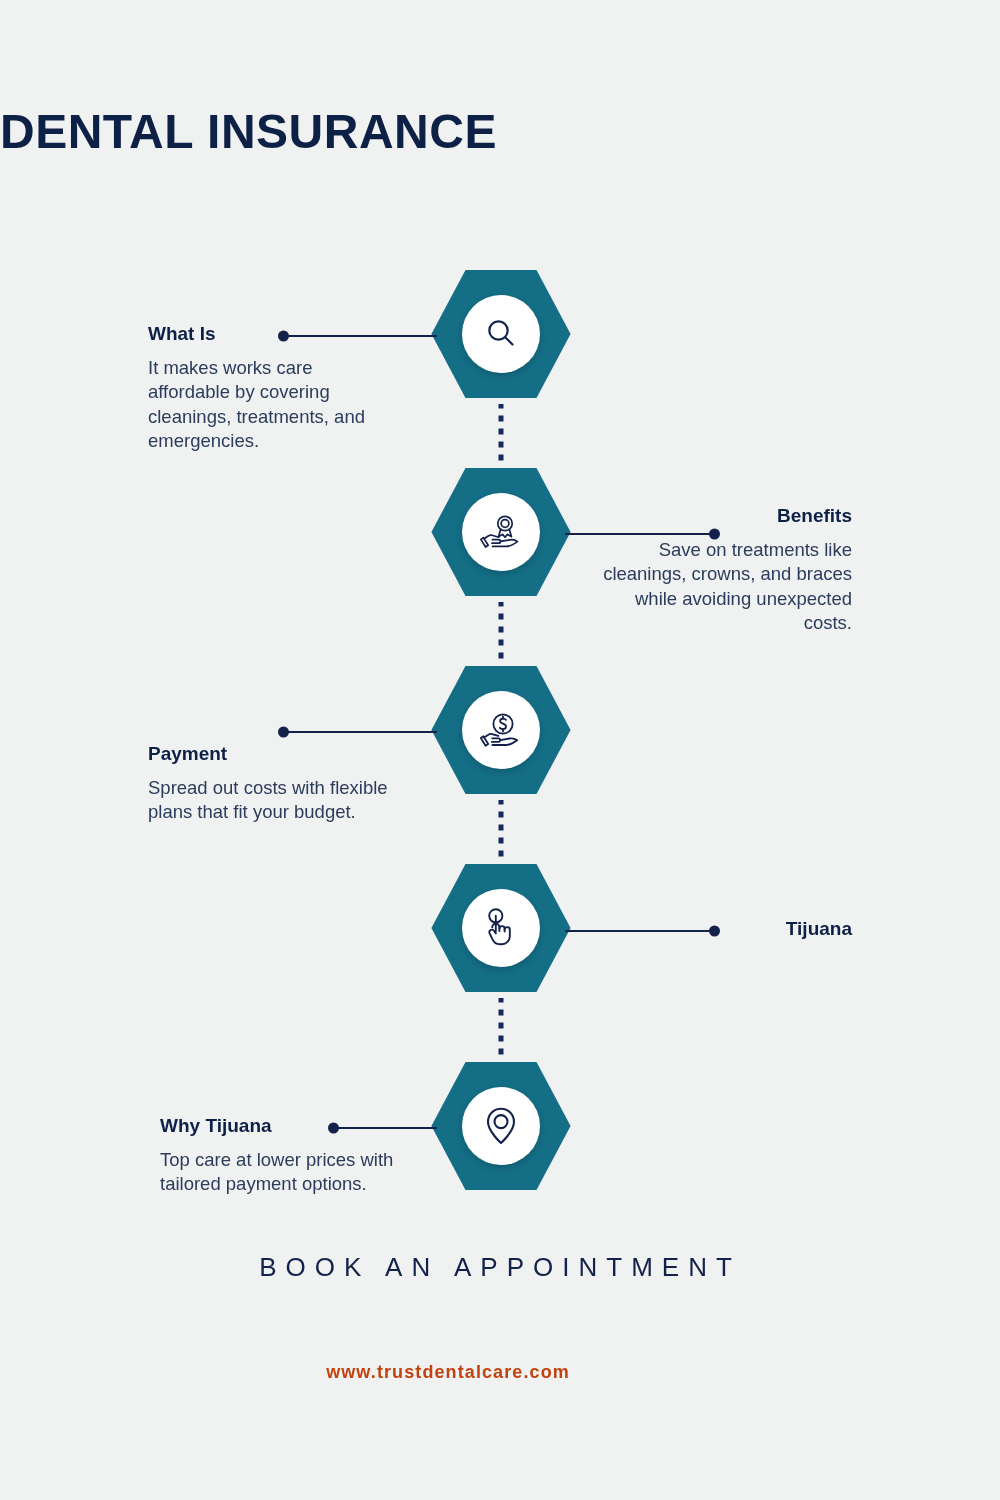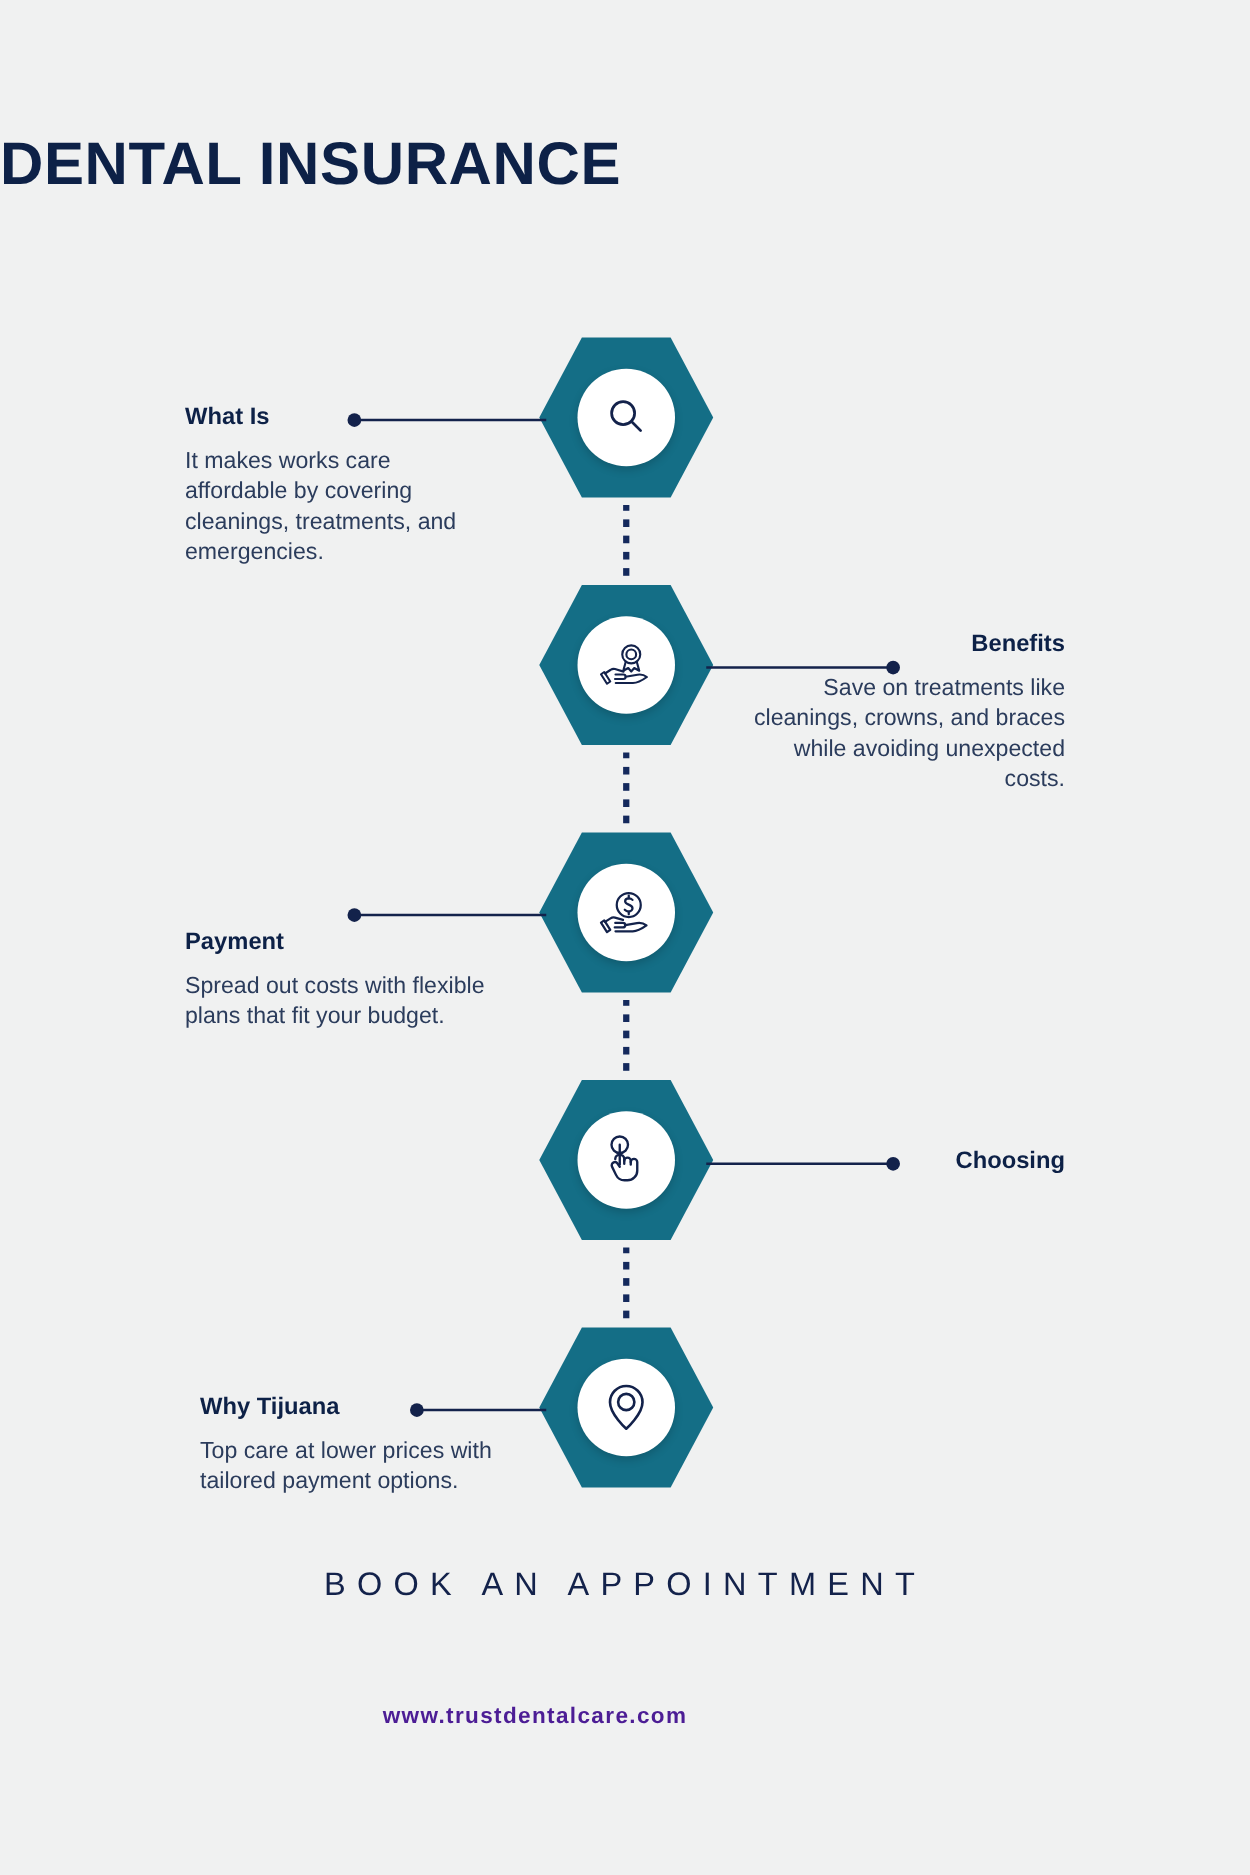--- a/index.html
+++ b/index.html
@@ -116,21 +116,22 @@
     color:#13224b;
     font-weight:normal;
   }
   .url{
     position:absolute;
     top:1362px;left:0;width:856px;
     text-align:center;
     font-size:18px;
     font-weight:bold;
     letter-spacing:1.1px;
-    color:#4c1d95;
+    color:#c2410c;
+    padding-left:20px;
   }
 </style>
 </head>
 <body>
 
 <div class="title">DENTAL INSURANCE</div>
 
 <div class="hex-col">
 
   <div class="hex-wrap">
@@ -225,21 +226,21 @@
 </div>
 <div class="conn to-left" style="left:565px;top:533px;width:152px;"></div>
 
 <div class="block left" style="left:148px;top:744px;width:250px;">
   <div class="head">Payment</div>
   <div class="body">Spread out costs with flexible plans that fit your budget.</div>
 </div>
 <div class="conn to-right" style="left:281px;top:731px;width:156px;"></div>
 
 <div class="block right" style="left:602px;top:919px;width:250px;">
-  <div class="head">Choosing</div>
+  <div class="head">Tijuana</div>
 </div>
 <div class="conn to-left" style="left:565px;top:930px;width:152px;"></div>
 
 <div class="block left" style="left:148px;top:1116px;width:250px;margin-left:12px;">
   <div class="head">Why Tijuana</div>
   <div class="body">Top care at lower prices with tailored payment options.</div>
 </div>
 <div class="conn to-right" style="left:331px;top:1127px;width:106px;"></div>
 
 <div class="cta">BOOK AN APPOINTMENT</div>

